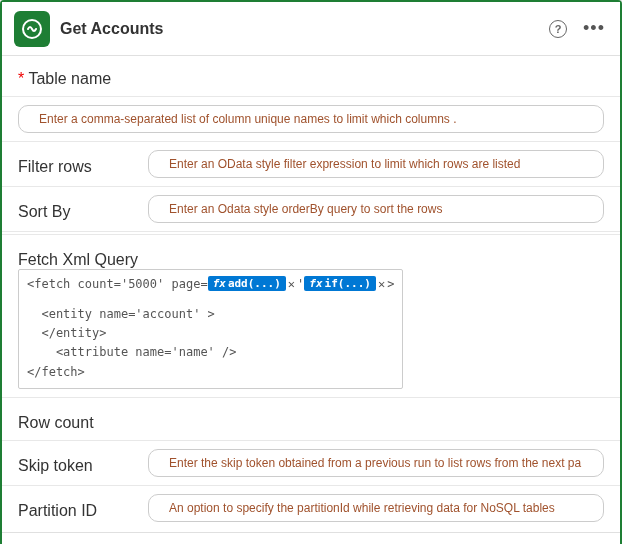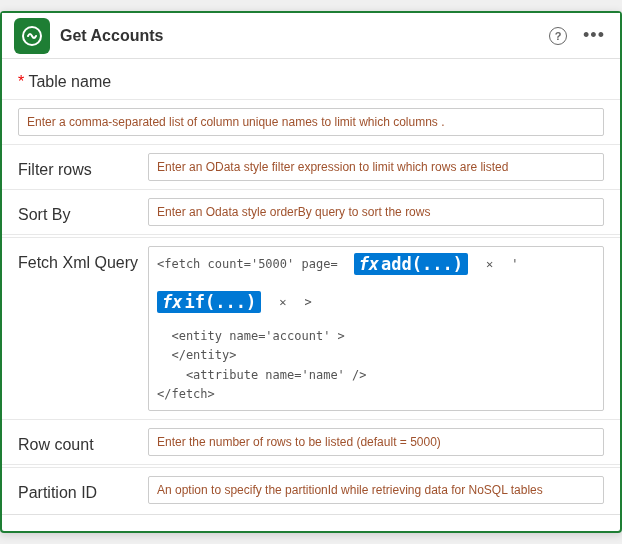--- a/index.html
+++ b/index.html
@@ -19,21 +19,21 @@
       border-radius: 4px;
       box-shadow: 0 2px 8px rgba(0,0,0,0.15);
     }
     .card-header {
       display: flex;
       align-items: center;
       justify-content: space-between;
       padding: 8px 12px;
       background: #fff;
       border-bottom: 1px solid #e0e0e0;
-      height: 46px;
+      height: 54px;
     }
     .header-left {
       display: flex;
       align-items: center;
       gap: 10px;
     }
     .app-icon {
       width: 36px;
       height: 36px;
       background: #1e7e34;
@@ -79,22 +79,22 @@
       width: 130px;
       min-width: 130px;
       font-size: 16px;
       color: #333;
       padding-top: 8px;
       padding-right: 8px;
     }
     .form-control {
       flex: 1;
       border: 1px solid #ccc;
-      border-radius: 2px;
-      padding: 6px 8px;
+      border-radius: 10px;
+      padding: 6px 20px;
       font-size: 12px;
       color: #a0522d;
       background: #fff;
       outline: none;
     }
     .form-control::placeholder {
       color: #a0522d;
     }
     .select-control {
       flex: 1;
@@ -118,35 +118,35 @@
       border: 1px solid #ccc;
       border-radius: 2px;
       background: #fff;
       padding: 6px 8px;
       font-size: 12px;
     }
     .fetch-xml-line1 {
       display: flex;
       align-items: center;
       flex-wrap: wrap;
-      gap: 16px;
+      gap: 0;
       margin-bottom: 4px;
       color: #555;
       font-family: monospace;
       font-size: 12px;
     }
     .fx-token {
       display: inline-flex;
       align-items: center;
       gap: 2px;
       background: #0078d4;
       color: #fff;
       border-radius: 2px;
       padding: 1px 5px;
-      font-size: 17px;
+      font-size: 11px;
       font-weight: 600;
     }
     .token-x {
       cursor: pointer;
       color: #555;
       font-size: 12px;
       padding: 0 2px;
     }
     .xml-code {
       font-family: monospace;
@@ -219,21 +219,21 @@
     <div class="form-row">
       <div class="form-label">Sort By</div>
       <input class="form-control" type="text" placeholder="Enter an Odata style orderBy query to sort the rows" style="">
     </div>
 
     <div class="separator"></div>
 
 
     <div class="separator"></div>
 
-    <div class="form-row" style="align-items:flex-start;">
+    <div class="form-row" style="align-items:flex-start;flex-direction:column;">
       <div class="form-label">Fetch Xml Query</div>
       <div class="fetch-xml-area">
         <div class="fetch-xml-line1">
           <span>&lt;fetch count='5000' page=</span>
           <span class="fx-token">
             <span style="font-style:italic;">fx</span>
             <span>add(...)</span>
           </span>
           <span class="token-x">✕</span>
           <span>'</span>
@@ -250,25 +250,28 @@
           <div>&nbsp;&nbsp;&nbsp;&nbsp;&lt;attribute name='name' /&gt;</div>
           <div>&lt;/fetch&gt;</div>
         </div>
       </div>
     </div>
 
     <div class="separator"></div>
 
     <div class="form-row">
       <div class="form-label">Row count</div>
-      <input class="form-control" type="text" placeholder="Enter the number of rows to be listed (default = 5000)" style="">
-    </div>
-
-    <div class="separator"></div>
-
+    </div>
+
+    <div class="separator"></div>
+
+    <div class="form-row">
+      <div class="form-label">Skip token</div>
+      <input class="form-control" type="text" placeholder="Enter the skip token obtained from a previous run to list rows from the next pa" style="">
+    </div>
 
     <div class="separator"></div>
 
     <div class="form-row">
       <div class="form-label">Partition ID</div>
       <input class="form-control" type="text" placeholder="An option to specify the partitionId while retrieving data for NoSQL tables" style="">
     </div>
 
   </div>
 

